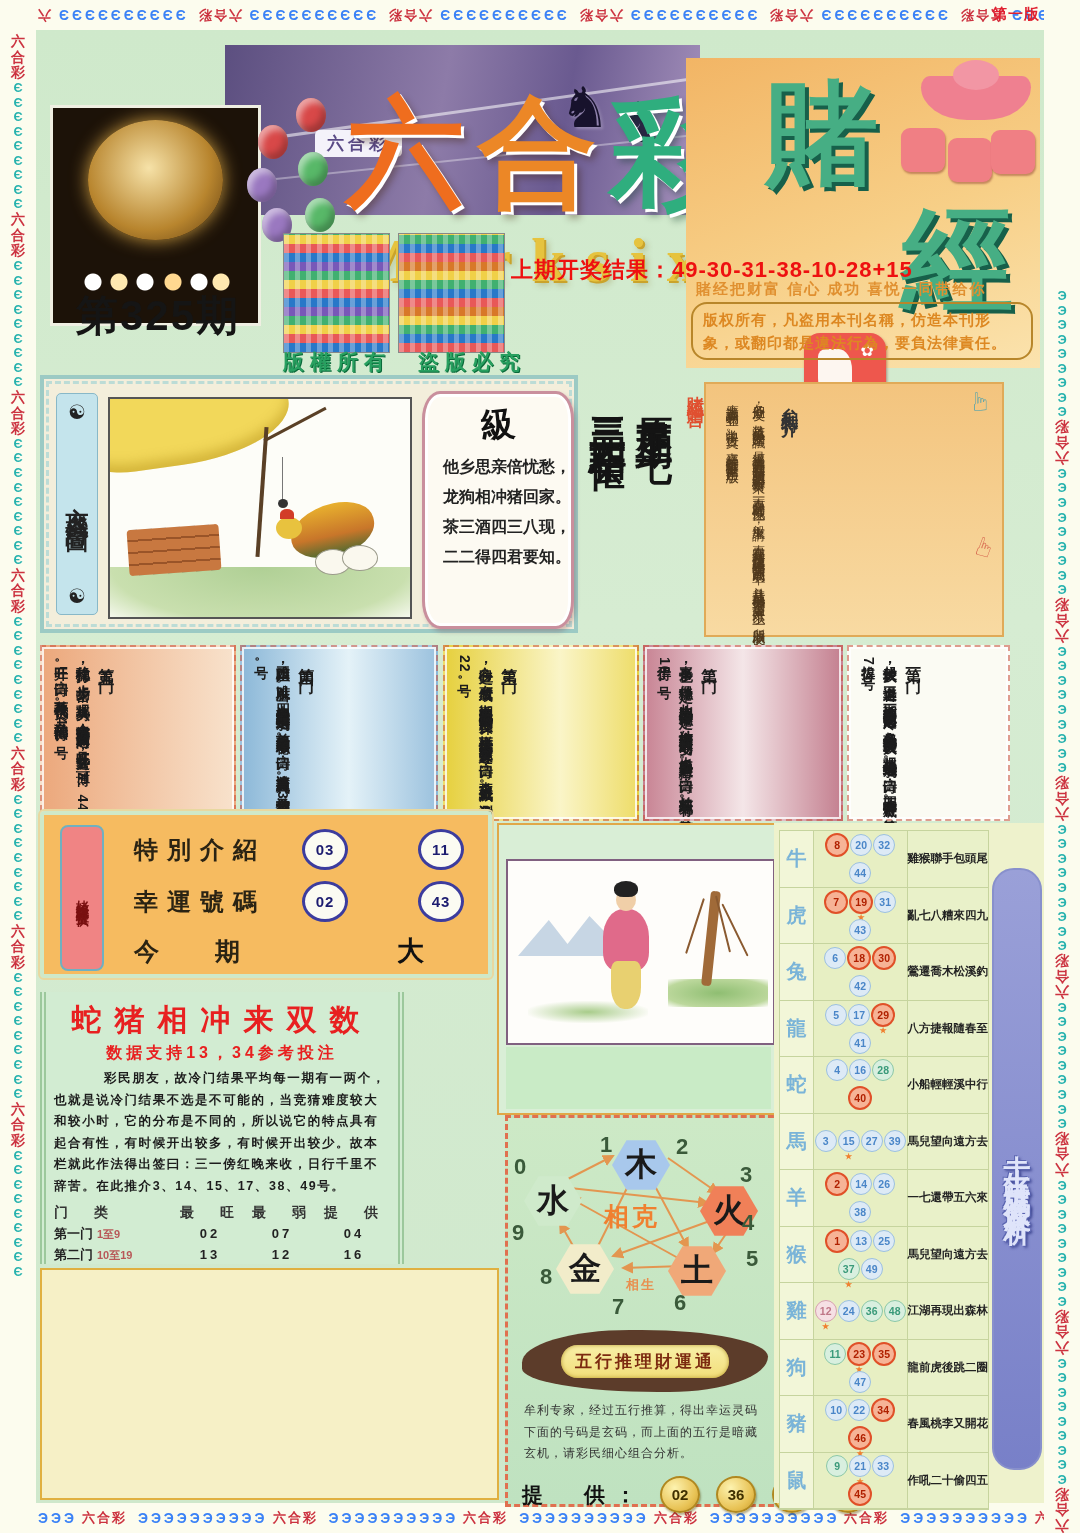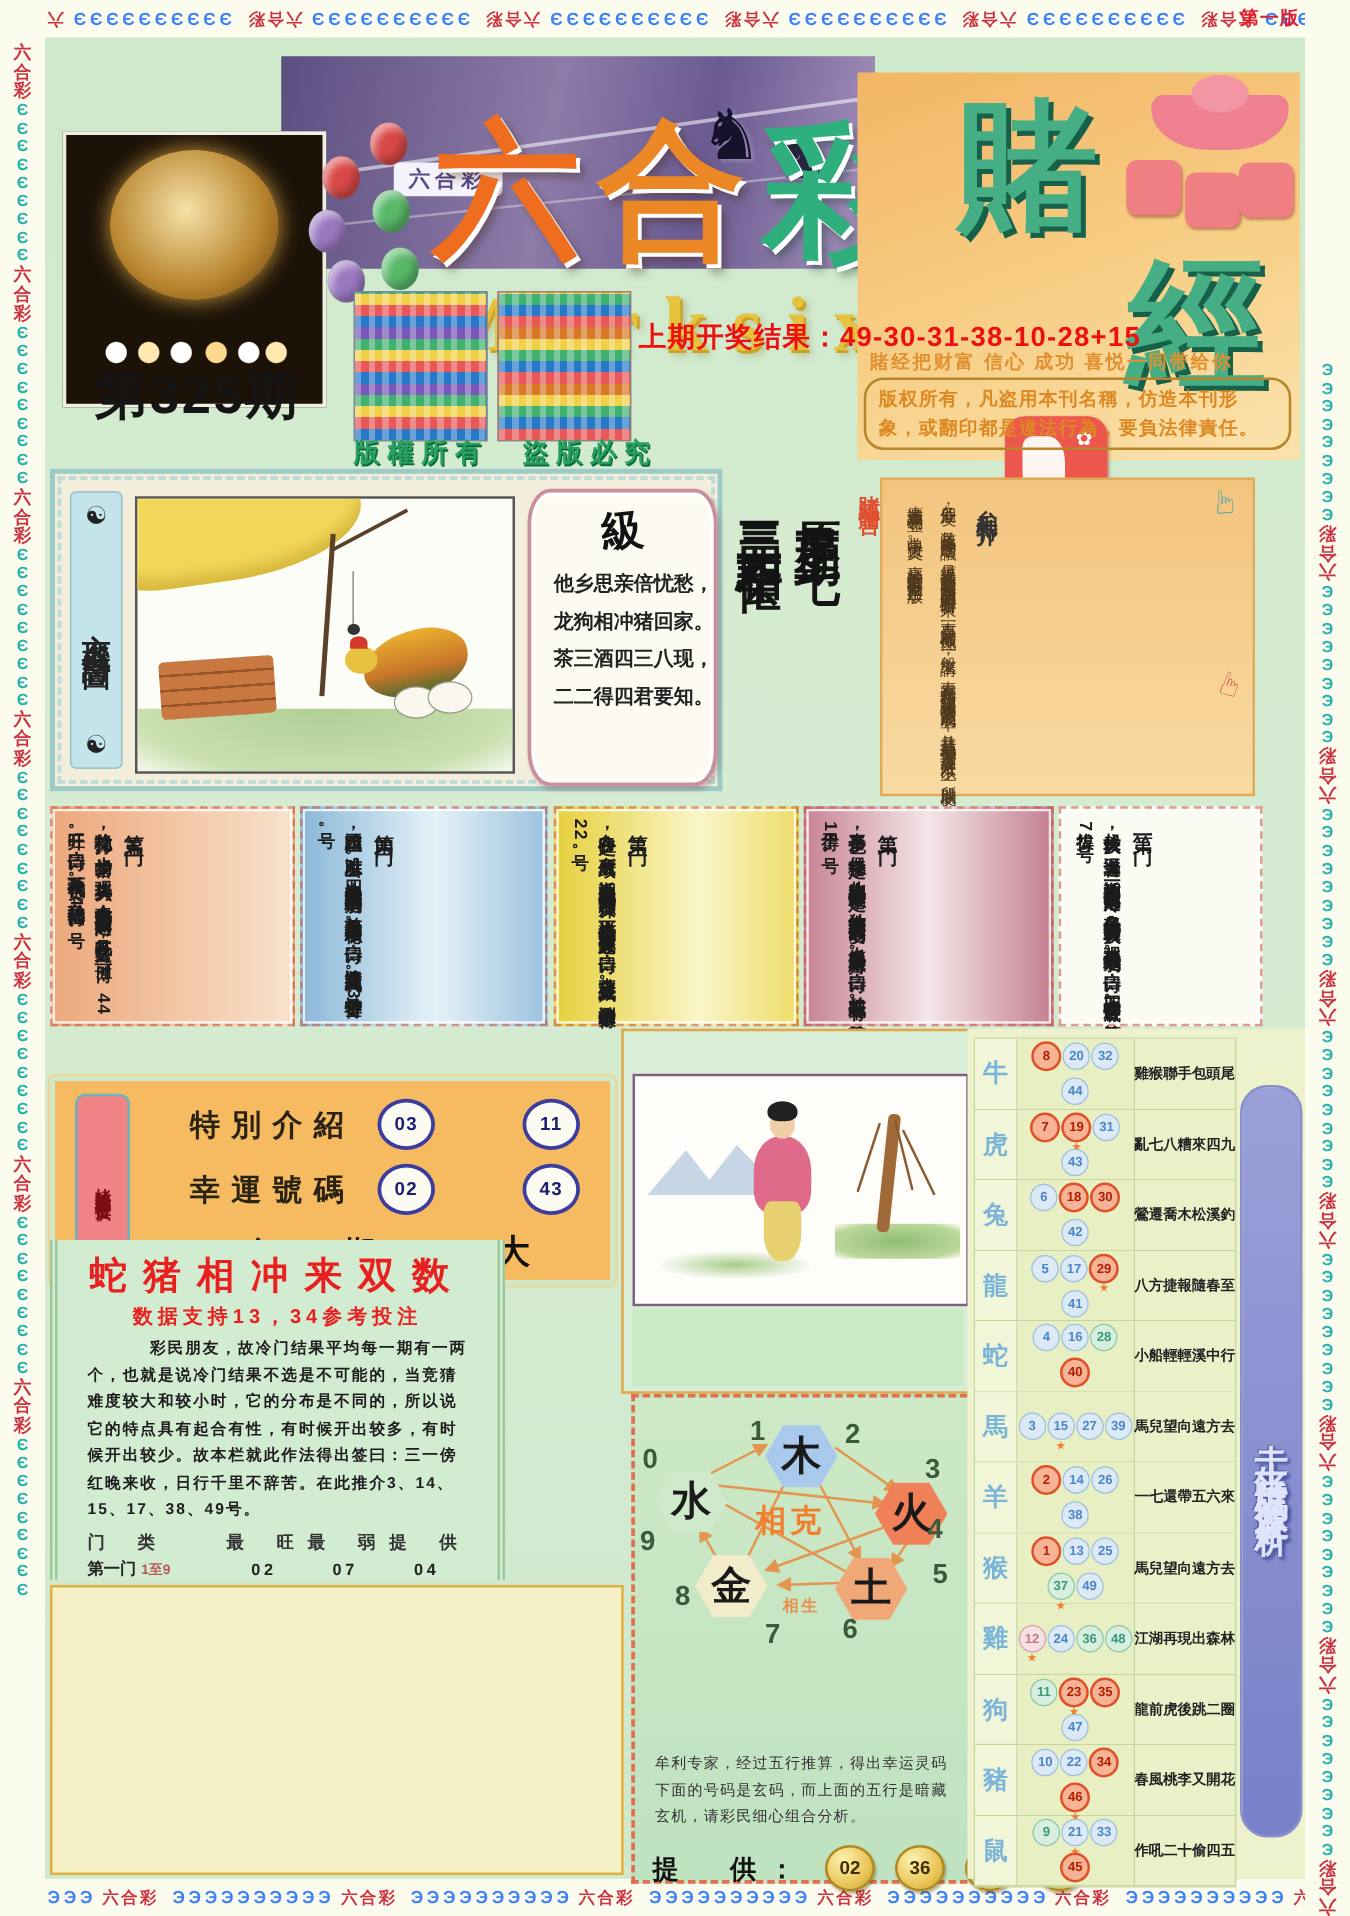--- a/index.html
+++ b/index.html
@@ -87,32 +87,32 @@
   
   .door{position:absolute;top:615px;height:176px;box-sizing:border-box;border:2px dashed rgba(200,80,60,.55);box-shadow:inset 0 0 0 2px rgba(255,255,255,.8);padding:8px 8px;}
   .door-text{writing-mode:vertical-rl;height:158px;font-size:14px;font-weight:bold;color:#1c1c1c;line-height:1.55;letter-spacing:1px;}
   .door-title{font-size:16px;letter-spacing:4px;}
   .d5{left:4px;width:196px;background:linear-gradient(90deg,#eca87c,#f8e2cc);}
   .d4{left:204px;width:198px;background:linear-gradient(90deg,#8cb8d8,#e4f2f8 55%,#9cc2de);}
   .d3{left:407px;width:196px;background:linear-gradient(90deg,#e6d03e,#faf5c8 60%,#eedd6a);}
   .d2{left:607px;width:200px;background:linear-gradient(90deg,#c88494,#f4e6e8 50%,#c48090);}
   .d1{left:811px;width:163px;background:#fbfbf3;}
   
-  #lucky{left:4px;top:831px;width:452px;height:167px;background:#f6bb60;border:4px solid #cfe8c8;outline:2px solid #e8d8a0;box-sizing:border-box;border-radius:4px;text-align:right;}
+  #lucky{left:4px;top:781px;width:452px;height:167px;background:#f6bb60;border:4px solid #cfe8c8;outline:2px solid #e8d8a0;box-sizing:border-box;border-radius:4px;}
   #provider{position:absolute;left:16px;top:10px;width:40px;height:142px;background:#f08484;border:2px solid #70b0c0;border-radius:8px;display:flex;align-items:center;justify-content:center;}
   #provider span{writing-mode:vertical-rl;font-size:13px;font-weight:bold;color:#7a1010;letter-spacing:2px;}
   .lucky-row{position:absolute;left:90px;display:flex;align-items:center;}
   .lucky-label{width:150px;font-family:"Liberation Serif",serif;font-weight:bold;font-size:24px;color:#2a2313;letter-spacing:9px;white-space:nowrap;}
   .lucky-nums{display:flex;gap:70px;margin-left:18px;}
   .lucky-circle{display:inline-flex;align-items:center;justify-content:center;width:40px;height:35px;border-radius:50%;border:3px solid #3c3c9e;background:#fbfbf2;color:#1c1c70;font-weight:bold;font-size:15px;letter-spacing:1px;}
   #period-row{position:absolute;left:90px;top:118px;display:flex;align-items:center;}
   #period-label{font-family:"Liberation Serif",serif;font-weight:bold;font-size:25px;color:#2a2313;letter-spacing:2px;width:168px;}
   .period-val{font-size:27px;font-weight:bold;color:#111;margin-left:95px;}
   
-  #feature{left:4px;top:962px;width:364px;height:272px;background:#d2ecd2;border-left:6px double #9cc89c;border-right:6px double #9cc89c;box-sizing:border-box;padding:8px 24px 4px;}
+  #feature{left:4px;top:962px;width:364px;height:272px;background:#d2ecd2;border-left:6px double #9cc89c;border-right:6px double #9cc89c;box-sizing:border-box;padding:8px 8px 4px;}
   #feature-title{text-align:center;color:#e82020;font-weight:bold;font-size:30px;letter-spacing:13px;white-space:nowrap;}
   #feature-sub{text-align:center;color:#e82020;font-weight:bold;font-size:16px;letter-spacing:4px;margin-top:2px;}
   #feature-body{margin-top:4px;font-size:12.5px;color:#1c1c1c;font-weight:bold;line-height:1.72;letter-spacing:1.6px;text-indent:4em;}
   #ftable{margin-top:5px;font-weight:bold;color:#222;}
   .frow{display:flex;height:21px;align-items:center;}
   .fc1{width:150px;font-size:13px;}
   .fc{width:90px;text-align:center;font-size:13px;letter-spacing:3px;}
   .fhead{font-size:14px;letter-spacing:6px;color:#333;}
   .frange{font-size:11px;color:#b85858;margin-left:4px;letter-spacing:0;}
   
@@ -604,20 +604,23 @@
           <span class="wx-num" style="left: 232px; top: 44px;">3</span>
           <span class="wx-num" style="left: 234px; top: 92px;">4</span>
           <span class="wx-num" style="left: 238px; top: 128px;">5</span>
           <span class="wx-num" style="left: 166px; top: 172px;">6</span>
           <span class="wx-num" style="left: 104px; top: 176px;">7</span>
           <span class="wx-num" style="left: 32px; top: 146px;">8</span>
           <span class="wx-num" style="left: 4px; top: 102px;">9</span>
         </div>
       <div id="wx-ke">相克</div>
       <div id="wx-sheng">相生</div>
+      <div id="wood-banner">
+        <div id="wood-inner">五行推理財運通</div>
+      </div>
       <div id="wx-body">牟利专家，经过五行推算，得出幸运灵码下面的号码是玄码，而上面的五行是暗藏玄机，请彩民细心组合分析。</div>
       <div id="offer-row">
         <span id="offer-label">提　供：</span>
         <span id="coins" style="display:inline-flex;gap:16px;">
             <span class="coin">02</span>
             <span class="coin">36</span>
             <span class="coin">04</span>
             <span class="coin">43</span>
           </span>
       </div>

